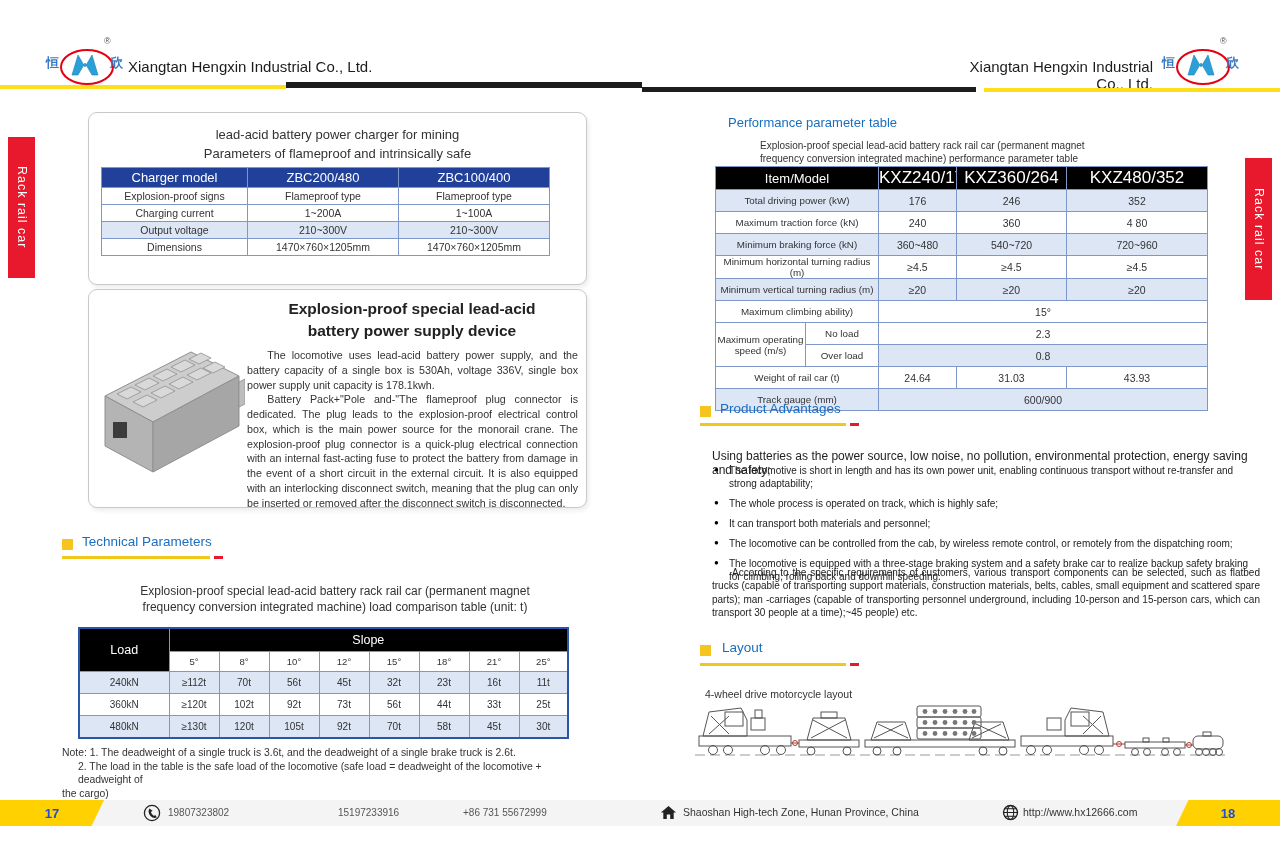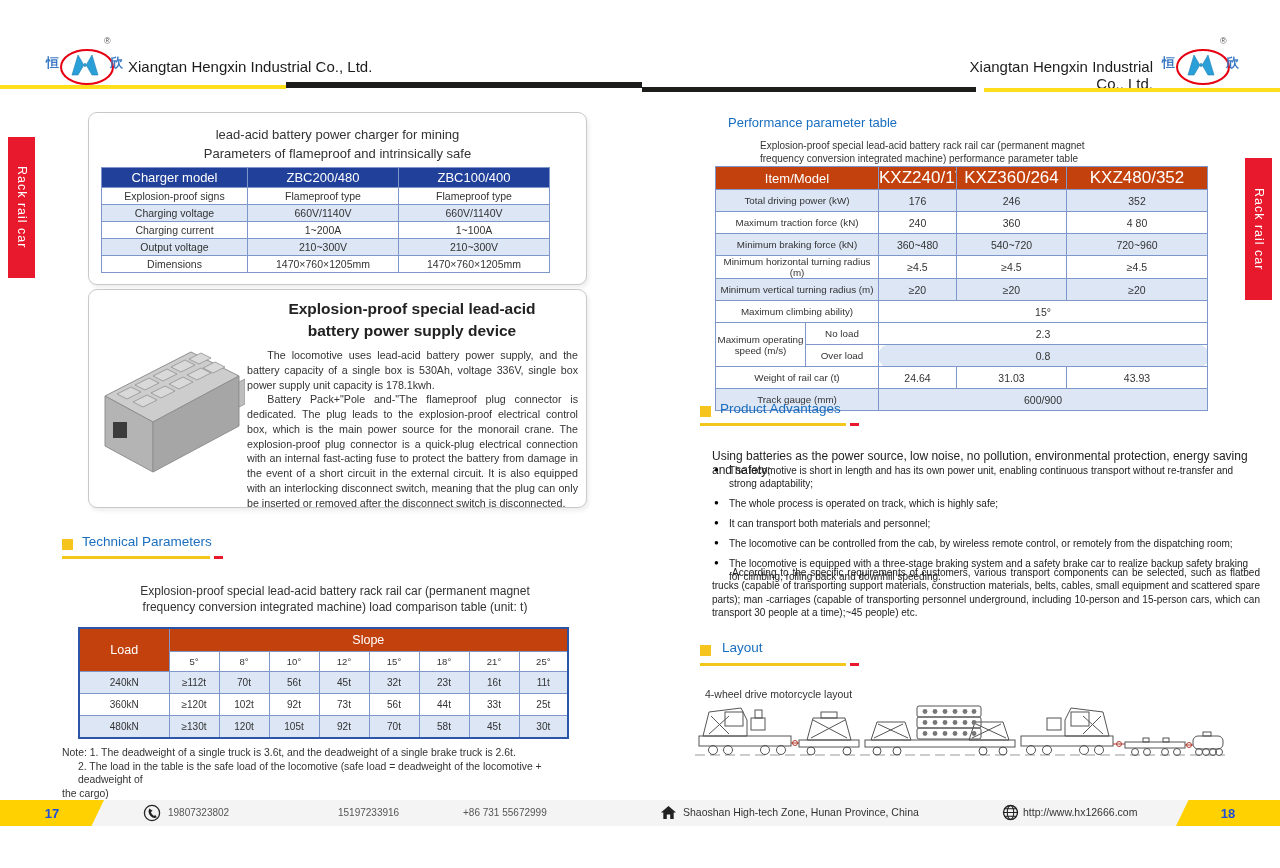--- a/index.html
+++ b/index.html
@@ -22,21 +22,21 @@
             display:flex;align-items:center;justify-content:center;font-size:12.5px;letter-spacing:1px;}
 
   
   .card{background:#fff;border:1px solid #c9c9c9;border-radius:9px;box-shadow:2px 3px 4px rgba(0,0,0,.07);}
   .card1-title{left:0;top:13px;width:100%;text-align:center;font-size:13px;line-height:1.45;color:#333;}
 
   
   table{border-collapse:collapse;table-layout:fixed;}
   .tbl th,.tbl td{border:1px solid #7d97cb;text-align:center;padding:0;overflow:hidden;}
   .hdr{background:#21409a;color:#fff;font-weight:normal;}
-  .hdr2{background:#c2410c;color:#fff;font-weight:normal;}
+  .hdr2{background:#000000;color:#fff;font-weight:normal;}
   .lb{background:#dce6f5;}
   .wt{background:#ffffff;}
   .charger-tbl{width:448px;font-size:10.5px;}
   .charger-tbl th{height:19px;font-size:13px;}
   .charger-tbl td{height:16px;}
   .load-tbl{width:489px;border:2px solid #2b55a6;}
   .load-tbl th{font-size:12.5px;}
   .load-tbl .deg{height:19px;background:#fff;font-size:9.5px;color:#333;}
   .load-tbl td{height:21px;font-size:10px;color:#333;}
   .load-tbl .loadhead{height:22px;}
@@ -120,25 +120,20 @@
     <tbody>
         <tr>
       <th class="hdr">Charger model</th>
       <th class="hdr">ZBC200/480</th>
       <th class="hdr">ZBC100/400</th>
     </tr>
     <tr class="wt">
       <td>Explosion-proof signs</td>
       <td>Flameproof type</td>
       <td>Flameproof type</td>
-    </tr>
-    <tr class="lb">
-      <td>Charging voltage</td>
-      <td>660V/1140V</td>
-      <td>660V/1140V</td>
     </tr>
     <tr class="wt">
       <td>Charging current</td>
       <td>1~200A</td>
       <td>1~100A</td>
     </tr>
     <tr class="lb">
       <td>Output voltage</td>
       <td>210~300V</td>
       <td>210~300V</td>
@@ -317,21 +312,21 @@
     <td class="lbl" colspan="2">Maximum climbing ability)</td>
     <td colspan="3">15°</td>
   </tr>
   <tr class="wt">
     <td class="lbl" rowspan="2">Maximum operating speed (m/s)</td>
     <td class="lbl">No load</td>
     <td colspan="3">2.3</td>
   </tr>
   <tr class="lb">
     <td class="lbl wt" style="background:#fff;">Over load</td>
-    <td colspan="3" style="background:#dce6f5;border-radius:9px;">0.8</td>
+    <td colspan="3" style="background:#dce6f5;">0.8</td>
   </tr>
   <tr class="wt">
     <td class="lbl" colspan="2">Weight of rail car (t)</td>
     <td>24.64</td>
     <td>31.03</td>
     <td>43.93</td>
   </tr>
   <tr class="lb">
     <td class="lbl" colspan="2">Track gauge (mm)</td>
     <td colspan="3">600/900</td>

